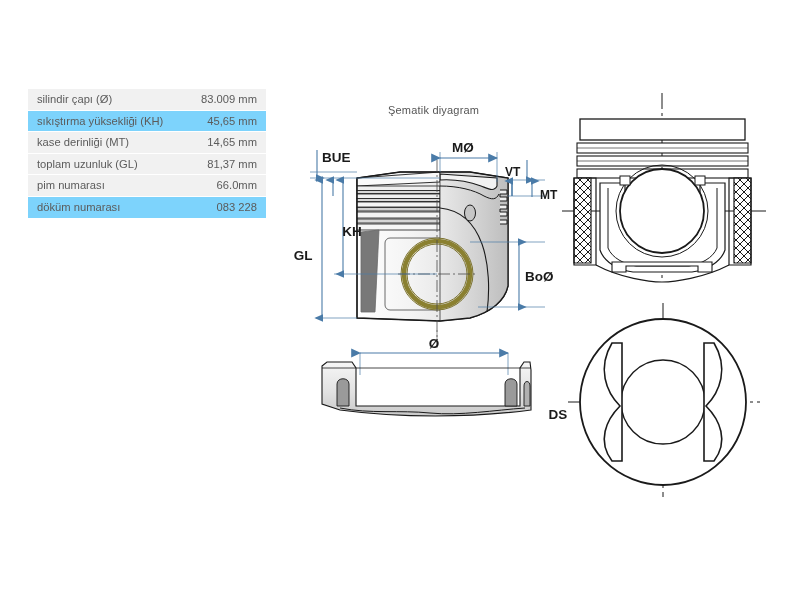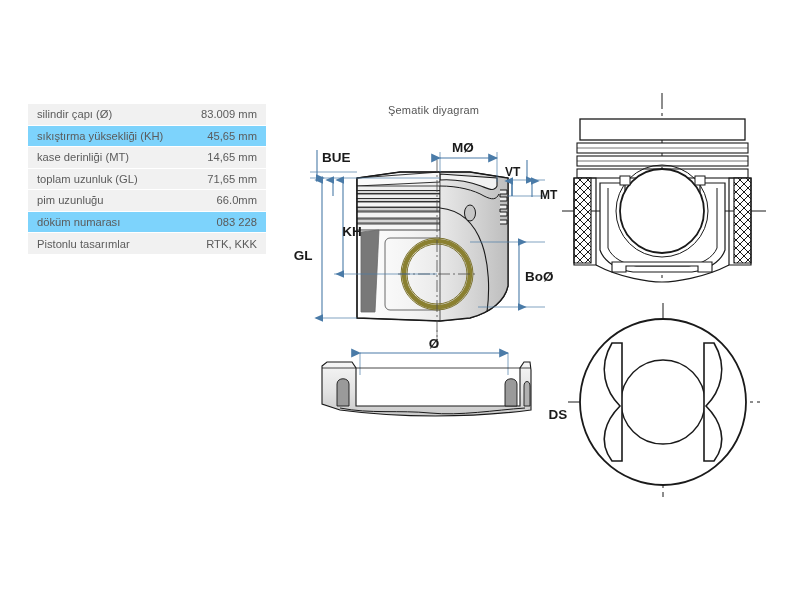--- a/index.html
+++ b/index.html
@@ -8,21 +8,21 @@
     background:#ffffff;
     font-family:"Liberation Sans", sans-serif;
     overflow:hidden;
     position:relative;
   }
   .page{position:absolute;inset:0;}
 
   
   .spec-table{
     position:absolute;
-    left:28px;top:103px;
+    left:28px;top:88px;
     width:238px;
     border-collapse:collapse;
   }
   .spec-table tr{height:21.5px;}
   .spec-table tr.odd{background:#f1f1f1;}
   .spec-table tr.even{background:#7dd3fc;}
   .spec-table td{
     font-size:11.2px;
     color:#5b5b5b;
     padding:0 9px;
@@ -64,33 +64,29 @@
       <tr class="even">
         <td class="k">sıkıştırma yüksekliği (KH)</td>
         <td class="v">45,65 mm</td>
       </tr>
       <tr class="odd">
         <td class="k">kase derinliği (MT)</td>
         <td class="v">14,65 mm</td>
       </tr>
       <tr class="odd">
         <td class="k">toplam uzunluk (GL)</td>
-        <td class="v">71,65 mm</td>
+        <td class="v">81,37 mm</td>
       </tr>
       <tr class="odd">
-        <td class="k">pim uzunluğu</td>
+        <td class="k">pim numarası</td>
         <td class="v">66.0mm</td>
       </tr>
       <tr class="even">
         <td class="k">döküm numarası</td>
         <td class="v">083 228</td>
-      </tr>
-      <tr class="odd">
-        <td class="k">Pistonlu tasarımlar</td>
-        <td class="v">RTK, KKK</td>
       </tr>
     </tbody>
   </table>
 
   <div class="schem-title">Şematik diyagram</div>
 
   <svg class="svg-layer" viewBox="0 0 800 600">
     <defs>
       <linearGradient id="gBody" x1="0" y1="0" x2="1" y2="0">
         <stop offset="0" stop-color="#ffffff"></stop>

